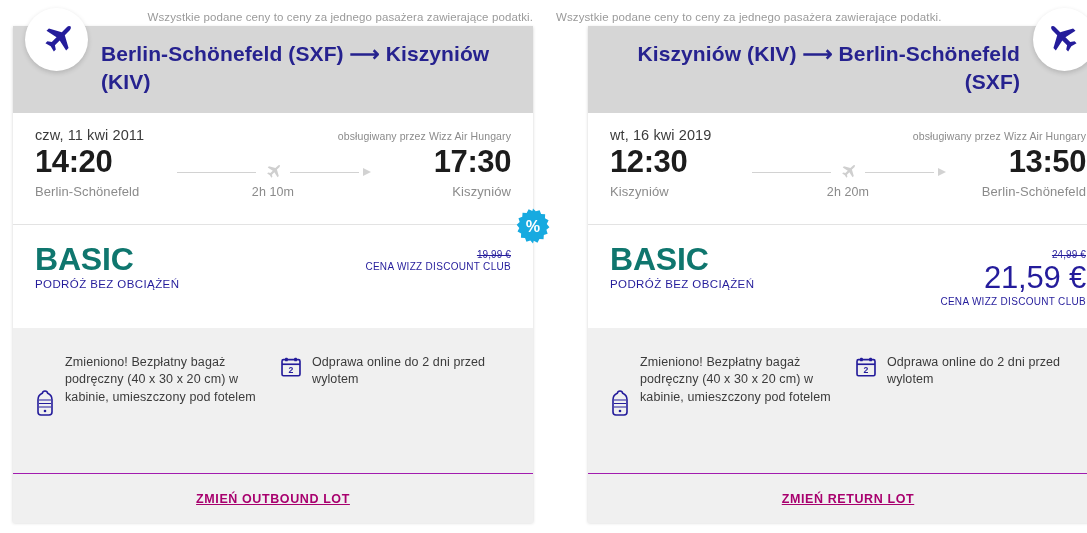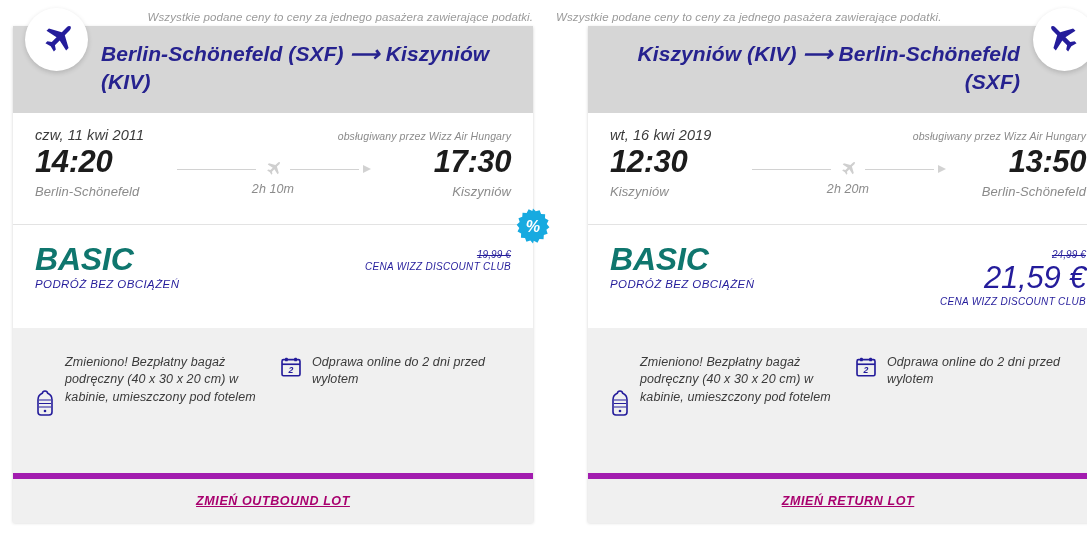--- a/index.html
+++ b/index.html
@@ -7,21 +7,20 @@
     margin: 0; padding: 0;
     width: 1087px; height: 533px;
     background: #ffffff;
     font-family: "Liberation Sans", sans-serif;
     overflow: hidden;
   }
   .stage {
     position: relative;
     width: 1087px; height: 533px;
     background: #ffffff;
-    font-style: italic;
   }
 
   
   .notice {
     position: absolute;
     top: 11px;
     font-size: 11.5px;
     color: #9a9a9a;
     letter-spacing: .1px;
     white-space: nowrap;
@@ -86,21 +85,21 @@
     letter-spacing: .1px;
   }
   .operator {
     font-size: 10.5px;
     color: #8b8b8b;
     letter-spacing: .1px;
     padding-top: 3px;
   }
   .itin-main {
     display: flex;
-    align-items: center;
+    align-items: flex-end;
     justify-content: space-between;
     margin-top: 2px;
   }
   .endpoint { min-width: 132px; }
   .endpoint.arr { text-align: right; }
   .time {
     font-size: 31px;
     font-weight: bold;
     color: #1c1c1c;
     line-height: 1.12;
@@ -215,21 +214,21 @@
     font-size: 12.5px;
     color: #3b3b3b;
     line-height: 1.38;
     letter-spacing: .1px;
   }
   .feature.bag .ficon { align-self: center; padding-top: 0; }
 
   
   .card-foot {
     background: #f0f0f0;
-    border-top: 6px solid #a21caf;
+    border-top: 1px solid #a21caf;
     height: 50px;
     display: flex; align-items: center; justify-content: center;
   }
   .foot-link {
     font-size: 12.5px;
     font-weight: bold;
     color: #a8006e;
     text-decoration: underline;
     letter-spacing: .6px;
     cursor: pointer;

